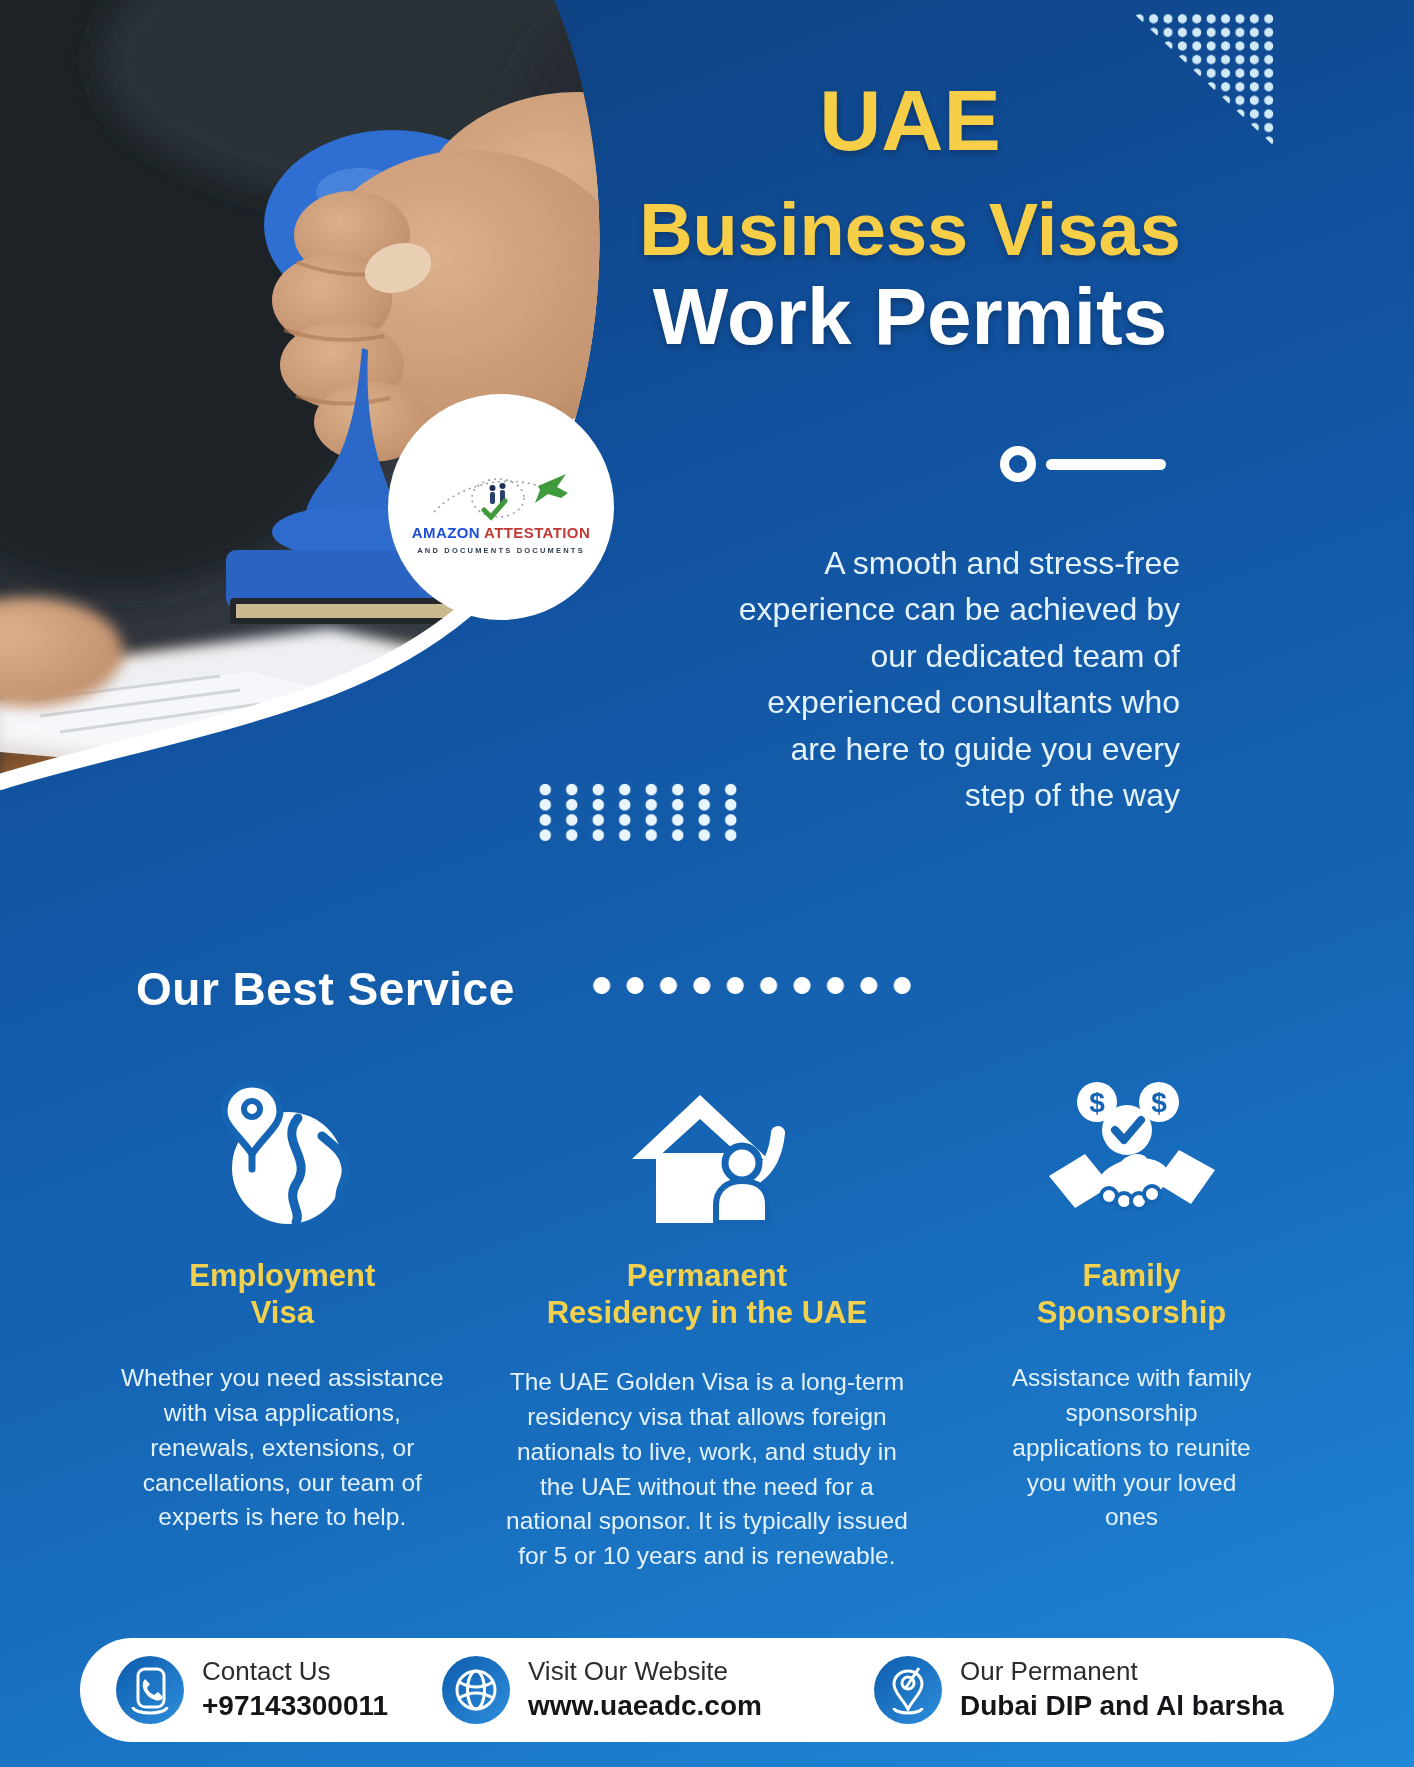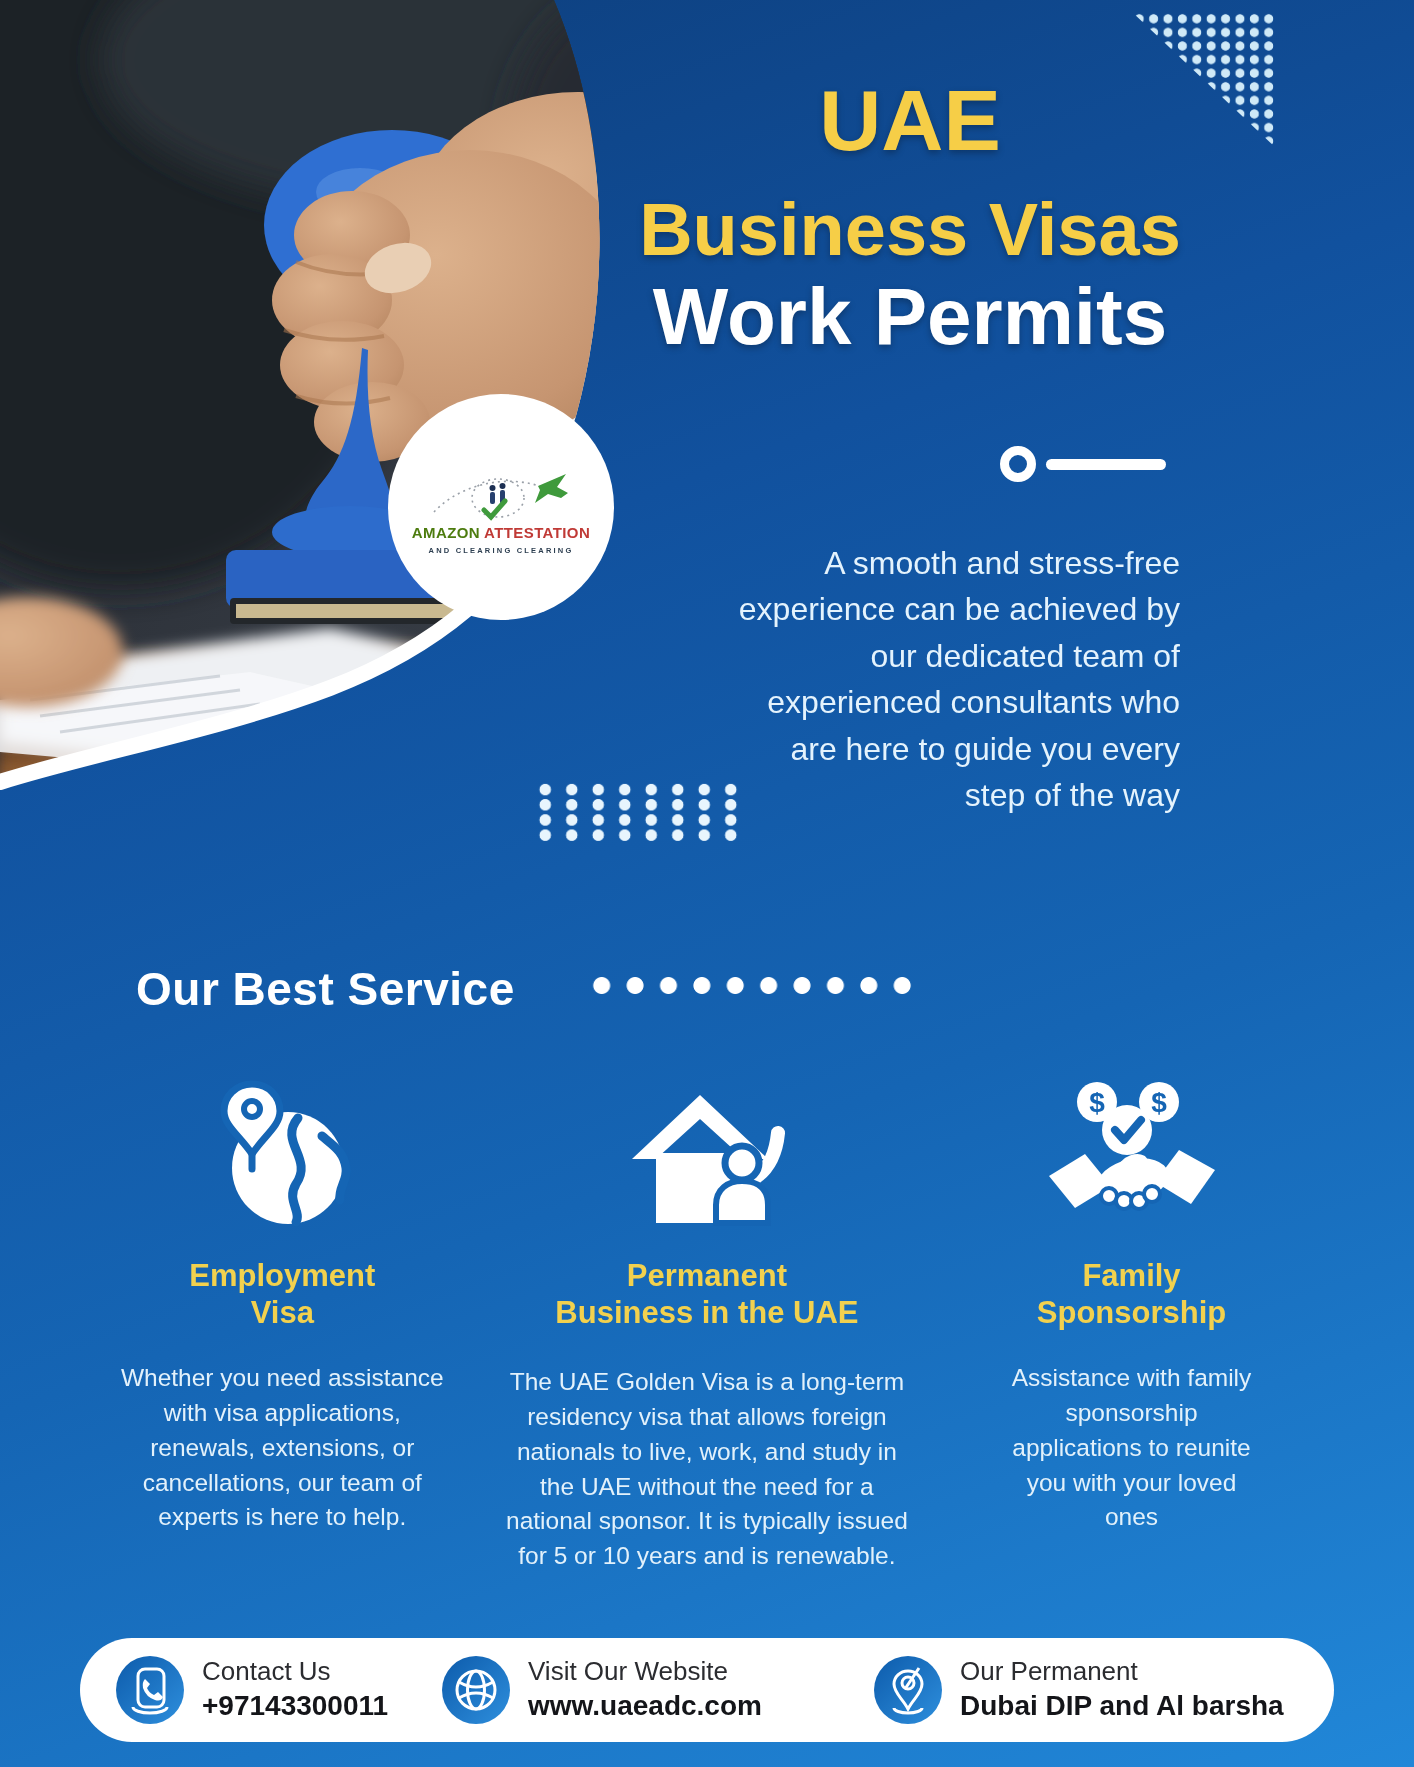--- a/index.html
+++ b/index.html
@@ -20,21 +20,21 @@
   
   .photo{position:absolute;top:0;left:0;}
   
   .logo-circle{
     position:absolute;left:388px;top:394px;width:226px;height:226px;
     background:#fff;border-radius:50%;
     display:flex;flex-direction:column;align-items:center;justify-content:center;
     text-align:center;z-index:5;
   }
   .logo-name{font-size:15px;font-weight:700;letter-spacing:.4px;margin-top:2px;}
-  .logo-name .navy{color:#4d7c0f;}
+  .logo-name .navy{color:#1d4ed8;}
   .logo-name .red{color:#c03a36;}
   .logo-tagline{font-size:7.5px;font-weight:700;letter-spacing:2.2px;color:#2c3e50;margin-top:5px;}
   
   .title-block{position:absolute;left:602px;top:76px;width:616px;text-align:center;z-index:2;}
   .title-block div{font-weight:700;line-height:1.04;text-shadow:0 3px 7px rgba(0,0,0,.28);}
   .t1{font-size:86px;color:#f6ce47;}
   .t2{font-size:74px;color:#f6ce47;margin-top:27px;}
   .t3{font-size:80px;color:#ffffff;margin-top:6px;}
   
   .accent-line{position:absolute;left:1000px;top:446px;display:flex;align-items:center;gap:10px;}
@@ -170,21 +170,21 @@
       <rect x="64" y="32" width="5" height="12" rx="2" fill="#27406e"></rect>
       <rect x="74" y="30" width="5" height="14" rx="2" fill="#27406e"></rect>
       <circle cx="66.5" cy="28" r="3" fill="#1c2f52"></circle>
       <circle cx="76.5" cy="26" r="3" fill="#1c2f52"></circle>
       <path d="M58,50 l7,7 14,-16" stroke="#3f9a3c" stroke-width="5" fill="none" stroke-linecap="round"></path>
     </svg>
     <div class="logo-name">
       <span class="navy">AMAZON</span>
       <span class="red">ATTESTATION</span>
     </div>
-    <div class="logo-tagline">AND CLEARING CLEARING</div>
+    <div class="logo-tagline">AND DOCUMENTS DOCUMENTS</div>
   </div>
 
   <header class="title-block">
     <div class="t1">UAE</div>
     <div class="t2">Business Visas</div>
     <div class="t3">Work Permits</div>
   </header>
 
   <div class="accent-line">
     <span class="ring"></span>
@@ -225,21 +225,21 @@
         <svg width="170" height="150" viewBox="0 0 170 150" aria-hidden="true">
           <path d="M10,78 L78,14 L146,78 L122,78 L78,38 L34,78 Z" fill="#fff"></path>
           <rect x="34" y="72" width="88" height="70" fill="#fff"></rect>
           <path d="M134,96 C148,86 154,72 156,52" stroke="#fff" stroke-width="14" fill="none" stroke-linecap="round"></path>
           <circle cx="120" cy="82" r="17" fill="#fff" stroke="#1565b4" stroke-width="7"></circle>
           <path d="M94,142 L94,124 C94,108 106,100 120,100 C136,100 146,108 146,124 L146,142 Z" fill="#fff" stroke="#1565b4" stroke-width="6"></path>
         </svg>
       </div>
       <h3>
         <span class="tl">Permanent</span>
-        <span class="tl">Business in the UAE</span>
+        <span class="tl">Residency in the UAE</span>
       </h3>
       <p>The UAE Golden Visa is a long-term residency visa that allows foreign nationals to live, work, and study in the UAE without the need for a national sponsor. It is typically issued for 5 or 10 years and is renewable.</p>
     </div>
 
     <div class="svc">
       <div class="svc-icon">
         <svg width="170" height="160" viewBox="0 0 170 160" aria-hidden="true">
           <circle cx="50" cy="26" r="20" fill="#fff"></circle>
           <text x="50" y="36" font-size="28" font-weight="bold" fill="#1565b4" text-anchor="middle" font-family="Liberation Sans, sans-serif">$</text>
           <circle cx="112" cy="26" r="20" fill="#fff"></circle>

